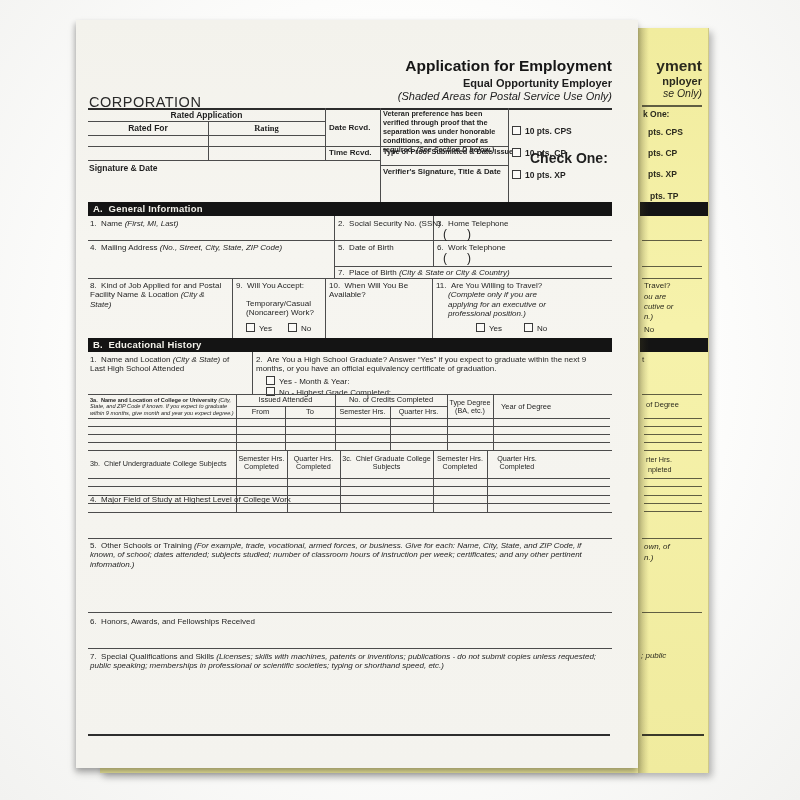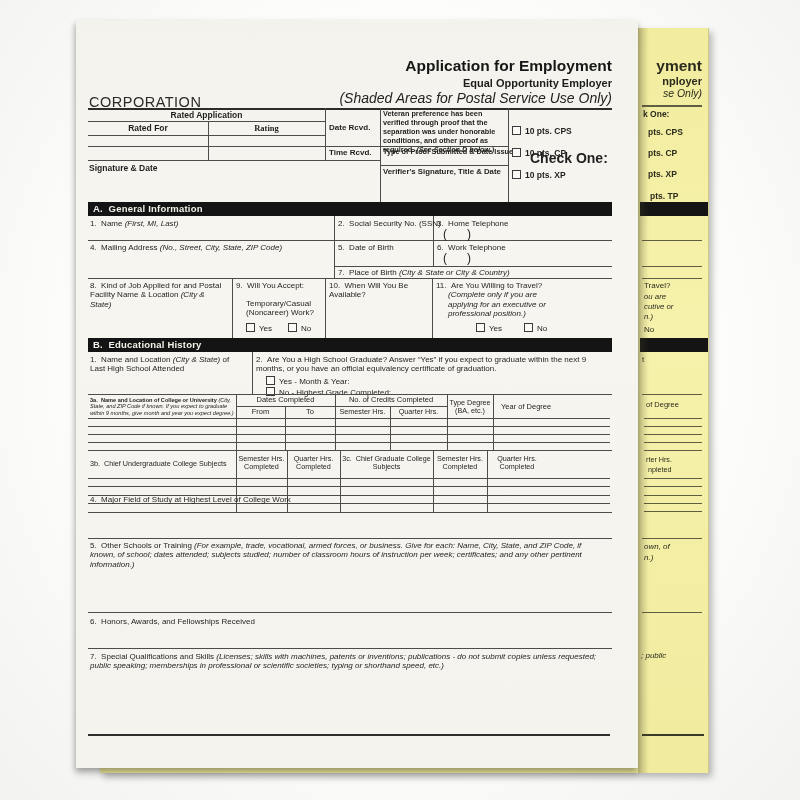--- a/index.html
+++ b/index.html
@@ -84,21 +84,21 @@
     <div class="yhl" style="left:642px;top:734px;width:62px;height:2px;background:#3a392a;"></div>
   </div>
 
   <div id="page-white">
 
     <div class="t" style="left:13px;top:74px;font-size:14.5px;letter-spacing:0.5px;color:#2a2a2a;">CORPORATION</div>
 
     <div style="position:absolute;right:26px;top:37px;text-align:right;">
       <div class="b" style="font-size:15.5px;color:#161616;">Application for Employment</div>
       <div class="b" style="font-size:11px;color:#1c1c1c;margin-top:2px;">Equal Opportunity Employer</div>
-      <div class="i" style="font-size:14px;color:#222;margin-top:1px;">(Shaded Areas for Postal Service Use Only)</div>
+      <div class="i" style="font-size:11px;color:#222;margin-top:1px;">(Shaded Areas for Postal Service Use Only)</div>
     </div>
 
     <div class="hl" style="left:12px;top:88px;width:524px;height:2px;background:#2c2c2c;"></div>
     <div class="hl" style="left:12px;top:101px;width:237px;"></div>
     <div class="hl" style="left:12px;top:115px;width:237px;"></div>
     <div class="hl" style="left:12px;top:126px;width:292px;"></div>
     <div class="hl" style="left:12px;top:140px;width:292px;"></div>
     <div class="hl" style="left:304px;top:126px;width:128px;"></div>
     <div class="hl" style="left:304px;top:145px;width:128px;"></div>
     <div class="vl" style="left:132px;top:101px;height:39px;"></div>
@@ -175,21 +175,21 @@
     <div class="hl" style="left:12px;top:422px;width:522px;"></div>
     <div class="hl" style="left:12px;top:430px;width:524px;"></div>
     <div class="vl" style="left:160px;top:374px;height:56px;"></div>
     <div class="vl" style="left:209px;top:386px;height:44px;"></div>
     <div class="vl" style="left:259px;top:374px;height:56px;"></div>
     <div class="vl" style="left:314px;top:386px;height:44px;"></div>
     <div class="vl" style="left:371px;top:374px;height:56px;"></div>
     <div class="vl" style="left:417px;top:374px;height:56px;"></div>
 
     <div class="t" style="left:14px;top:377px;width:144px;font-size:5.6px;line-height:1.16;"><span class="b">3a.&nbsp;&nbsp;Name and Location of College or University </span><span class="i">(City, State, and ZIP Code if known. If you expect to graduate within 9 months, give month and year you expect degree.)</span></div>
-    <div class="t c" style="left:160px;top:376px;width:99px;font-size:7.5px;">Dates Completed</div>
+    <div class="t c" style="left:160px;top:376px;width:99px;font-size:7.5px;">Issued Attended</div>
     <div class="t c" style="left:259px;top:376px;width:112px;font-size:7.5px;">No. of Credits Completed</div>
     <div class="t c" style="left:160px;top:388px;width:49px;font-size:7.5px;">From</div>
     <div class="t c" style="left:209px;top:388px;width:50px;font-size:7.5px;">To</div>
     <div class="t c" style="left:259px;top:388px;width:55px;font-size:7.2px;">Semester Hrs.</div>
     <div class="t c" style="left:314px;top:388px;width:57px;font-size:7.2px;">Quarter Hrs.</div>
     <div class="t c" style="left:371px;top:379px;width:46px;font-size:7.2px;">Type Degree (BA, etc.)</div>
     <div class="t" style="left:425px;top:383px;font-size:7.5px;">Year of Degree</div>
 
     <div class="hl" style="left:12px;top:458px;width:522px;"></div>
     <div class="hl" style="left:12px;top:466px;width:522px;"></div>

